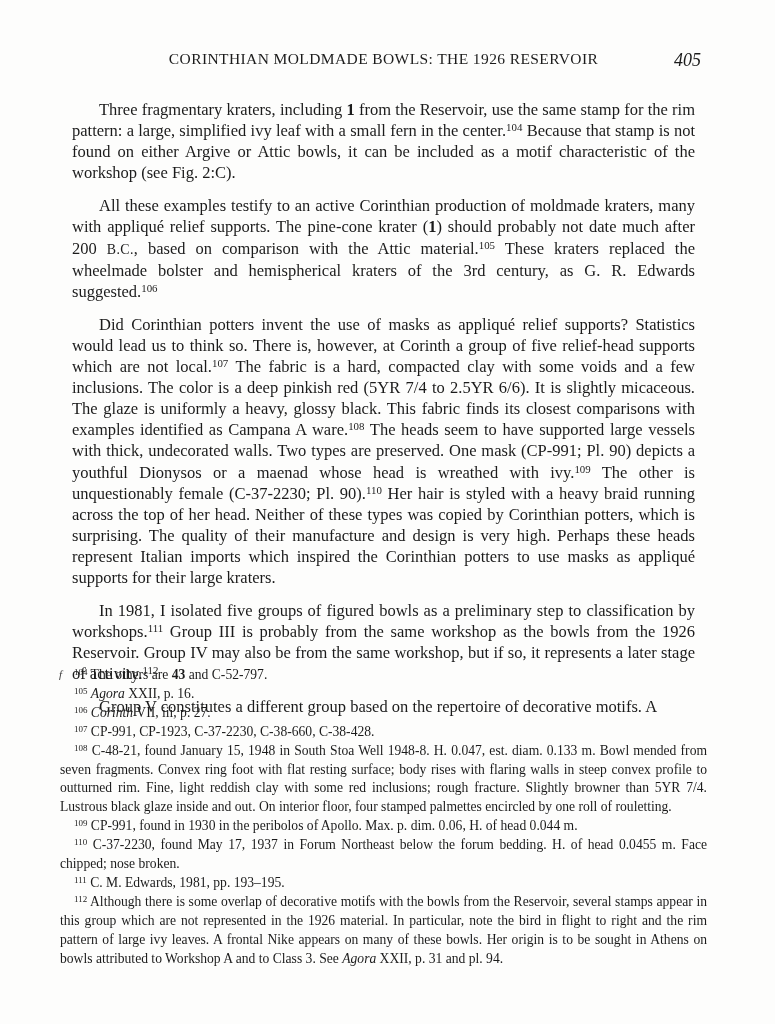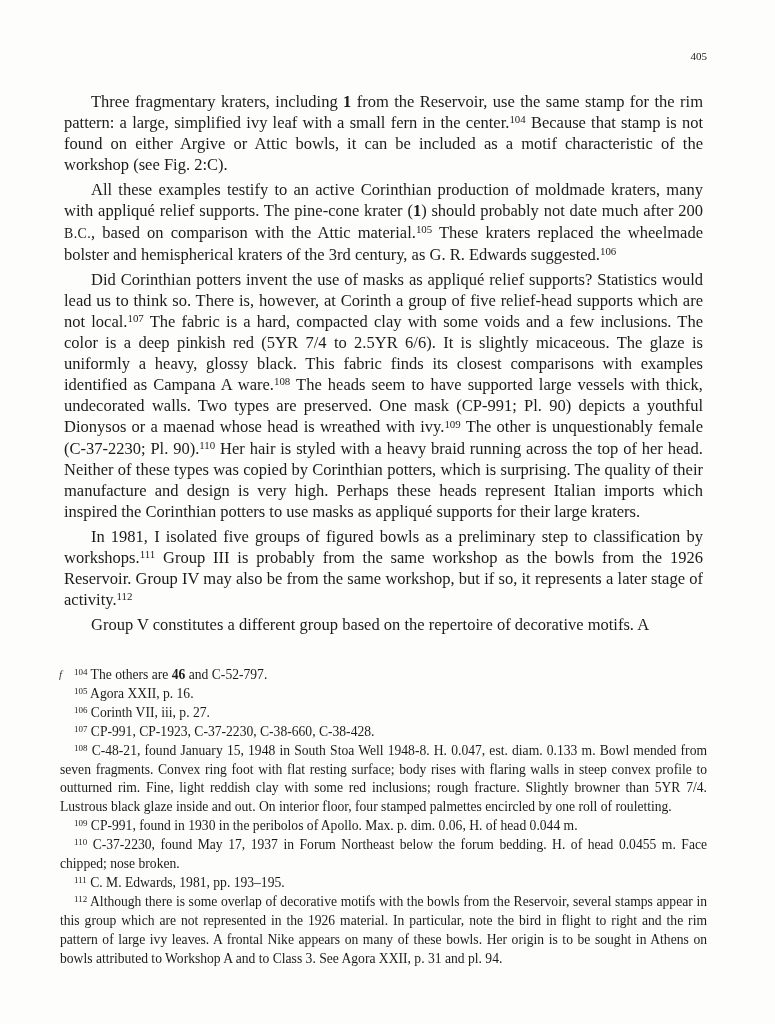--- a/index.html
+++ b/index.html
@@ -21,83 +21,85 @@
     height: 20px;
   }
   .head-title {
     text-align: center;
     font-size: 15.5px;
     letter-spacing: 0.4px;
     white-space: nowrap;
   }
   .folio {
     position: absolute;
-    right: 0;
+    right: 6px;
     top: 0;
-    font-size: 11px;
+    font-size: 18px;
+    font-style: italic;
   }
   .body-text {
     position: absolute;
     top: 87px;
     left: 60px;
     width: 647px;
     font-size: 16.5px;
     line-height: 21.1px;
     text-align: justify;
   }
-  .body-text p { margin: 4px; text-indent: 27px; }
+  .body-text p { margin: 12px; text-indent: 27px; }
   .footnotes {
     position: absolute;
     top: 666px;
     left: 60px;
     width: 647px;
     font-size: 13.6px;
     line-height: 18.9px;
     text-align: justify;
   }
   .footnotes p { margin: 0; text-indent: 14px; }
   .stray {
     position: absolute;
     left: -1px;
     top: -1px;
     font-size: 11px;
     font-style: italic;
     color: #3a3a3a;
   }
   .b { font-weight: 700; }
-  .i { }
+  .i { font-style: italic; }
   .sup {
     font-size: 0.66em;
     line-height: 0;
     vertical-align: baseline;
     position: relative;
     top: -0.45em;
   }
   .sc { font-size: 0.84em; letter-spacing: 0.03em; }
 </style>
 </head>
 <body>
 
 <div class="page">
 
   <header class="running-head">
+    <div class="head-title">CORINTHIAN MOLDMADE BOWLS: THE 1926 RESERVOIR</div>
     <div class="folio">405</div>
   </header>
 
   <section class="body-text">
     <p><span>Three fragmentary kraters, including </span><span class="b">1</span><span> from the Reservoir, use the same stamp for the rim pattern: a large, simplified ivy leaf with a small fern in the center.</span><span class="sup">104</span><span> Because that stamp is not found on either Argive or Attic bowls, it can be included as a motif characteristic of the workshop (see Fig. 2:C).</span></p>
     <p><span>All these examples testify to an active Corinthian production of moldmade kraters, many with appliqué relief supports. The pine-cone krater (</span><span class="b">1</span><span>) should probably not date much after 200 </span><span class="sc">B.C.</span><span>, based on comparison with the Attic material.</span><span class="sup">105</span><span> These kraters replaced the wheelmade bolster and hemispherical kraters of the 3rd century, as G. R. Edwards suggested.</span><span class="sup">106</span></p>
     <p><span>Did Corinthian potters invent the use of masks as appliqué relief supports? Statistics would lead us to think so. There is, however, at Corinth a group of five relief-head supports which are not local.</span><span class="sup">107</span><span> The fabric is a hard, compacted clay with some voids and a few inclusions. The color is a deep pinkish red (5YR 7/4 to 2.5YR 6/6). It is slightly micaceous. The glaze is uniformly a heavy, glossy black. This fabric finds its closest comparisons with examples identified as Campana A ware.</span><span class="sup">108</span><span> The heads seem to have supported large vessels with thick, undecorated walls. Two types are preserved. One mask (CP-991; Pl. 90) depicts a youthful Dionysos or a maenad whose head is wreathed with ivy.</span><span class="sup">109</span><span> The other is unquestionably female (C-37-2230; Pl. 90).</span><span class="sup">110</span><span> Her hair is styled with a heavy braid running across the top of her head. Neither of these types was copied by Corinthian potters, which is surprising. The quality of their manufacture and design is very high. Perhaps these heads represent Italian imports which inspired the Corinthian potters to use masks as appliqué supports for their large kraters.</span></p>
     <p><span>In 1981, I isolated five groups of figured bowls as a preliminary step to classification by workshops.</span><span class="sup">111</span><span> Group III is probably from the same workshop as the bowls from the 1926 Reservoir. Group IV may also be from the same workshop, but if so, it represents a later stage of activity.</span><span class="sup">112</span></p>
     <p><span>Group V constitutes a different group based on the repertoire of decorative motifs. A</span></p>
   </section>
 
   <section class="footnotes">
     <span class="stray">f</span>
-    <p><span class="sup">104</span><span> The others are </span><span class="b">46</span><span> and C-52-797.</span></p>
+    <p><span class="sup">104</span><span> The others are </span><span class="b">43</span><span> and C-52-797.</span></p>
     <p><span class="sup">105</span><span> </span><span class="i">Agora</span><span> XXII, p. 16.</span></p>
     <p><span class="sup">106</span><span> </span><span class="i">Corinth</span><span> VII, iii, p. 27.</span></p>
     <p><span class="sup">107</span><span> CP-991, CP-1923, C-37-2230, C-38-660, C-38-428.</span></p>
     <p><span class="sup">108</span><span> C-48-21, found January 15, 1948 in South Stoa Well 1948-8. H. 0.047, est. diam. 0.133 m. Bowl mended from seven fragments. Convex ring foot with flat resting surface; body rises with flaring walls in steep convex profile to outturned rim. Fine, light reddish clay with some red inclusions; rough fracture. Slightly browner than 5YR 7/4. Lustrous black glaze inside and out. On interior floor, four stamped palmettes encircled by one roll of rouletting.</span></p>
     <p><span class="sup">109</span><span> CP-991, found in 1930 in the peribolos of Apollo. Max. p. dim. 0.06, H. of head 0.044 m.</span></p>
     <p><span class="sup">110</span><span> C-37-2230, found May 17, 1937 in Forum Northeast below the forum bedding. H. of head 0.0455 m. Face chipped; nose broken.</span></p>
     <p><span class="sup">111</span><span> C. M. Edwards, 1981, pp. 193–195.</span></p>
     <p><span class="sup">112</span><span> Although there is some overlap of decorative motifs with the bowls from the Reservoir, several stamps appear in this group which are not represented in the 1926 material. In particular, note the bird in flight to right and the rim pattern of large ivy leaves. A frontal Nike appears on many of these bowls. Her origin is to be sought in Athens on bowls attributed to Workshop A and to Class 3. See </span><span class="i">Agora</span><span> XXII, p. 31 and pl. 94.</span></p>
   </section>
 

